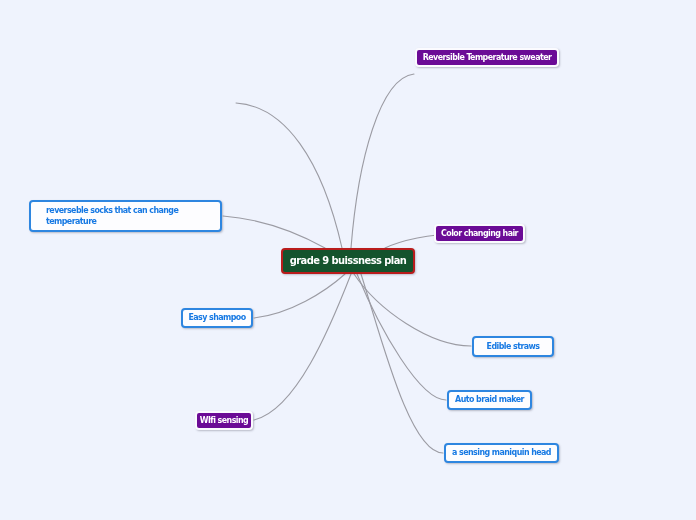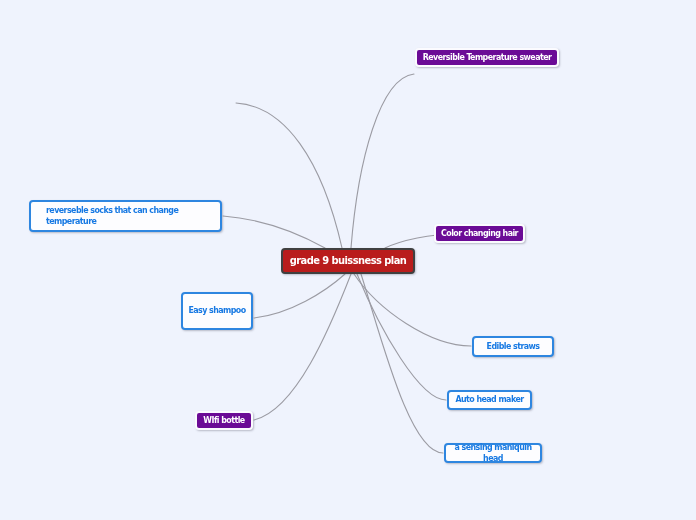--- a/index.html
+++ b/index.html
@@ -8,21 +8,21 @@
   #canvas{position:relative;width:696px;height:520px;overflow:hidden;}
   svg.links{position:absolute;left:0;top:0;width:696px;height:520px;pointer-events:none;}
   .node{position:absolute;box-sizing:border-box;display:flex;align-items:center;
         justify-content:center;border-radius:4px;font-weight:bold;
         font-family:"DejaVu Sans Condensed","DejaVu Sans",sans-serif;
         letter-spacing:-0.55px;line-height:1.3;text-align:center;white-space:pre-line;}
   .node.blue{background:#fdfdff;border:2px solid #2e86e0;color:#1779e3;
              box-shadow:1px 1px 2px rgba(80,80,100,.35);}
   .node.purple{background:#6b0b96;border:2px solid #fbfbff;color:#fff;
                box-shadow:1px 1px 2px rgba(80,80,100,.35);}
-  .node.root{background:#b91c1c;border:2px solid #404040;color:#fff;
+  .node.root{background:#14532d;border:2px solid #b91c1c;color:#fff;
              box-shadow:1px 1px 2px rgba(80,80,100,.3);}
 </style>
 </head>
 <body>
 
 <div id="canvas">
   <svg class="links" viewBox="0 0 696 520">
     <g fill="none" stroke="#9b9ba3" stroke-width="1.1" stroke-linecap="round">
       <path d="M236,103 C285,106 322,160 342,248"></path>
       <path d="M223,216 C262,219 298,233 325,248"></path>
@@ -36,26 +36,26 @@
     </g>
   </svg>
 
   <div class="node root" style="left:281px;top:248px;width:134px;height:26px;font-size:11px;">grade 9 buissness plan</div>
 
 
   <div class="node blue" style="left:29px;top:200px;width:193px;height:32px;font-size:8.8px;
               justify-content:flex-start;padding-left:15px;text-align:left;">reverseble socks that can change
 temperature</div>
 
-  <div class="node blue" style="left:181px;top:292px;width:72px;height:38px;font-size:8.8px;">Easy shampoo</div>
+  <div class="node blue" style="left:181px;top:308px;width:72px;height:20px;font-size:8.8px;">Easy shampoo</div>
 
-  <div class="node purple" style="left:195px;top:411px;width:58px;height:19px;font-size:8.8px;">WIfi bottle</div>
+  <div class="node purple" style="left:195px;top:411px;width:58px;height:19px;font-size:8.8px;">WIfi sensing</div>
 
   <div class="node purple" style="left:415px;top:48px;width:144px;height:19px;font-size:8.8px;">Reversible Temperature  sweater</div>
 
   <div class="node purple" style="left:434px;top:224px;width:91px;height:19px;font-size:8.8px;">Color changing hair</div>
 
   <div class="node blue" style="left:472px;top:336px;width:82px;height:21px;font-size:8.8px;">Edible straws</div>
 
-  <div class="node blue" style="left:447px;top:390px;width:85px;height:20px;font-size:8.8px;">Auto head maker</div>
+  <div class="node blue" style="left:447px;top:390px;width:85px;height:20px;font-size:8.8px;">Auto braid maker</div>
 
-  <div class="node blue" style="left:444px;top:443px;width:98px;height:20px;font-size:8.8px;">a sensing maniquin head</div>
+  <div class="node blue" style="left:444px;top:443px;width:115px;height:20px;font-size:8.8px;">a sensing maniquin head</div>
 </div>
 
 </body></html>

